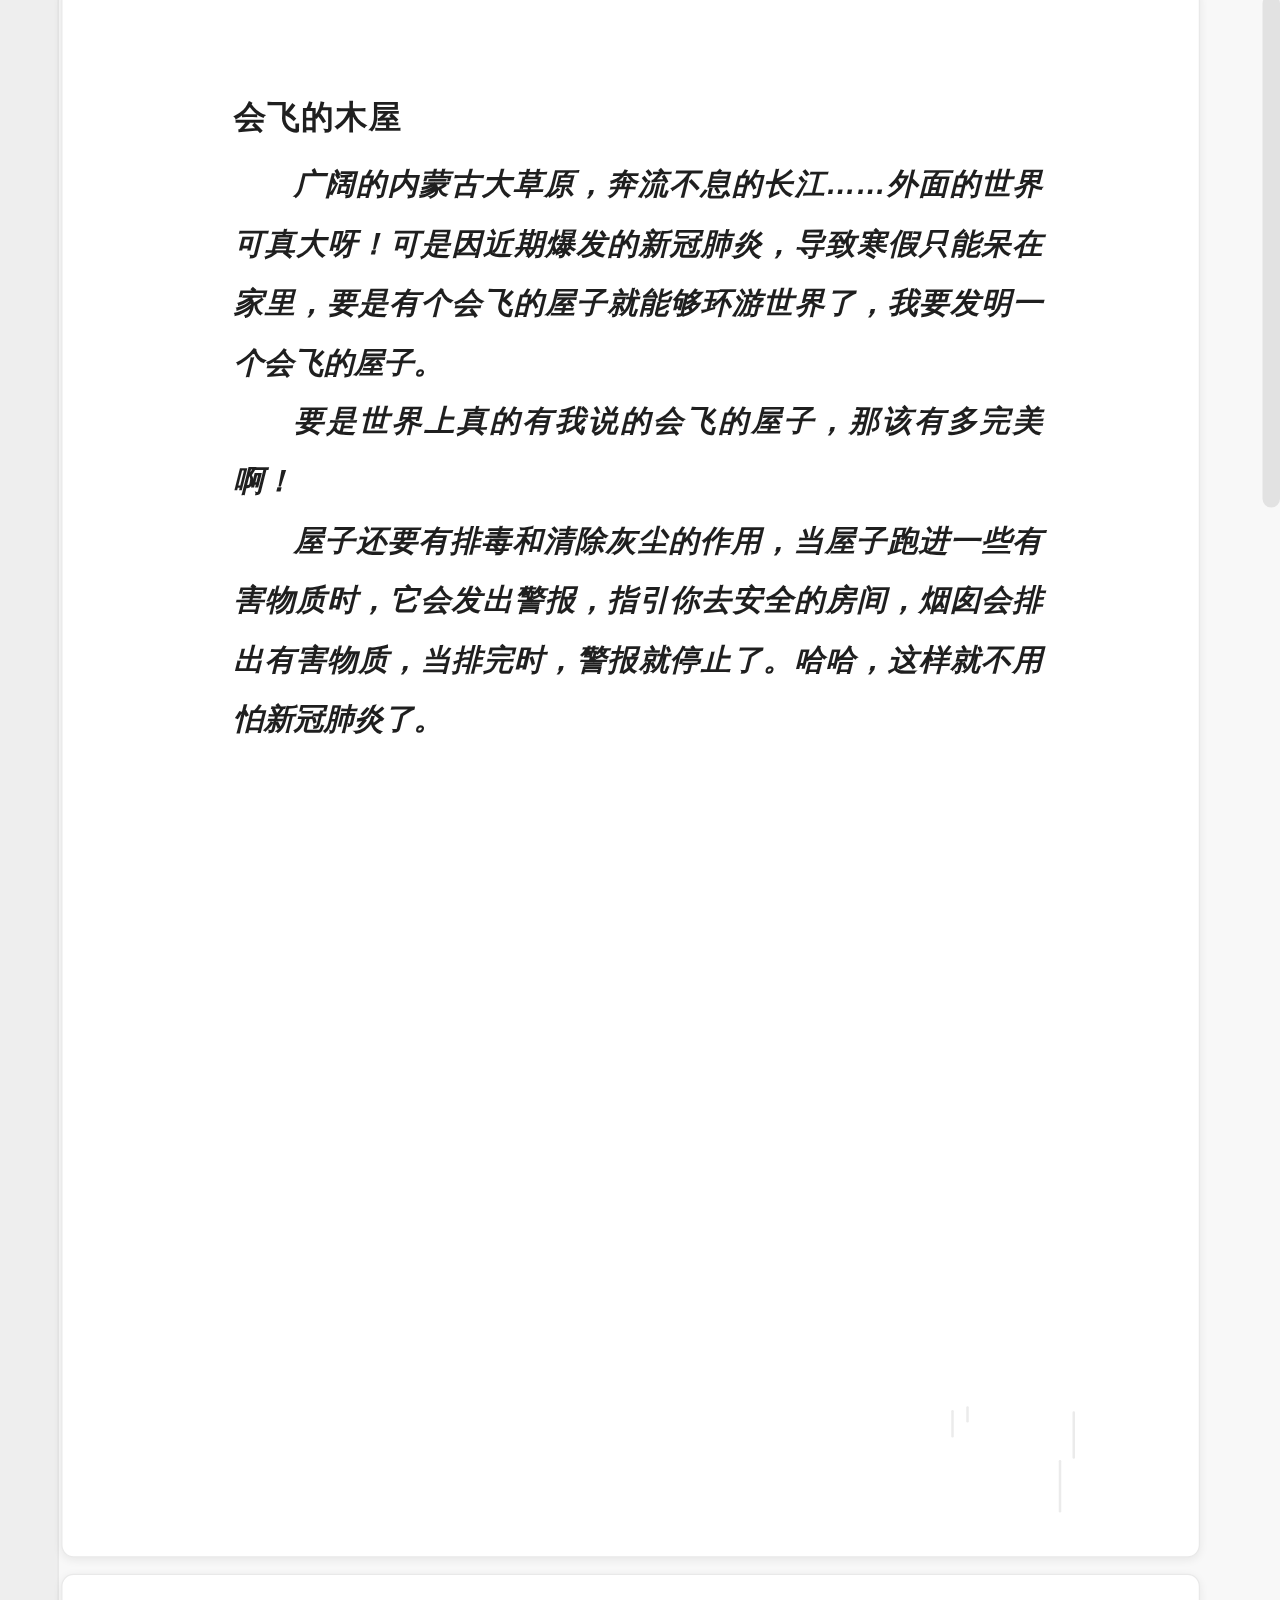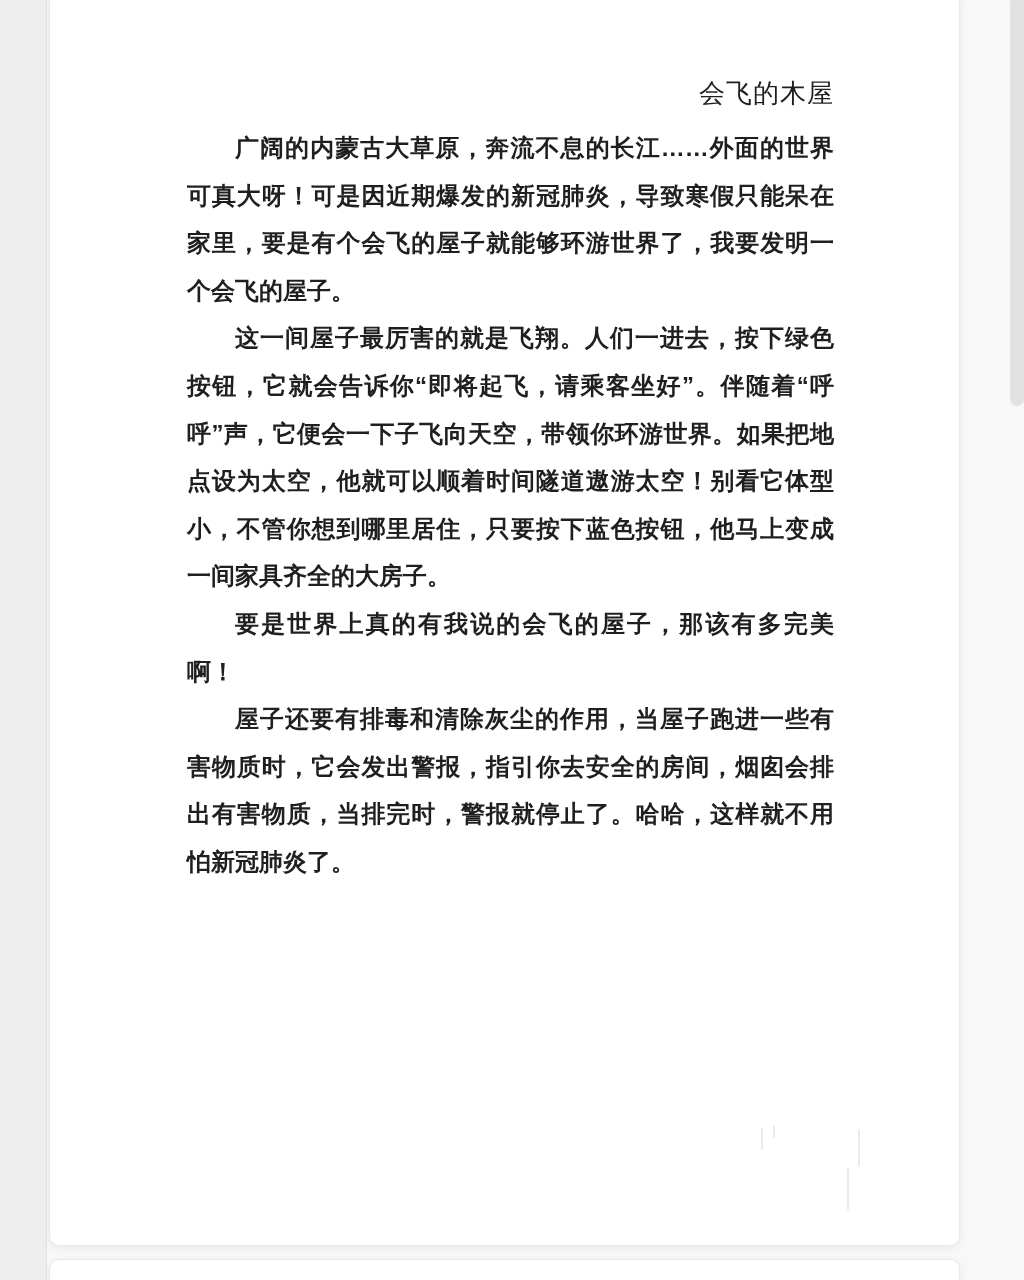--- a/index.html
+++ b/index.html
@@ -59,33 +59,34 @@
   .content {
     position: absolute;
     left: 137px;
     top: 0;
     width: 647px;
   }
   .essay-title {
     margin: 89px 0 16px 0;
     font-size: 26px;
     line-height: 30px;
-    font-weight: 400;
+    font-weight: 700;
     color: var(--text, #1f1f1f);
-    text-align: right;
+    text-align: left;
     letter-spacing: 1px;
   }
   .para {
     margin: 0;
     font-size: 24px;
     line-height: 47.6px;
     font-weight: 700;
     color: var(--text, #1f1f1f);
     text-indent: 2em;
     text-align: justify;
+    font-style: italic;
   }
   .artifact {
     position: absolute;
     width: 2px;
     background: #ebebeb;
     border-radius: 1px;
   }
   .a1 { left: 711px; top: 1139px; height: 22px; }
   .a2 { left: 723px; top: 1136px; height: 13px; }
   .a3 { left: 808px; top: 1140px; height: 38px; }
@@ -95,21 +96,20 @@
 <body>
 
 <div class="screen">
 
   <div class="left-strip"></div>
 
   <div class="page page1">
     <div class="content">
       <h1 class="essay-title">会飞的木屋</h1>
       <p class="para">广阔的内蒙古大草原，奔流不息的长江……外面的世界可真大呀！可是因近期爆发的新冠肺炎，导致寒假只能呆在家里，要是有个会飞的屋子就能够环游世界了，我要发明一个会飞的屋子。</p>
-      <p class="para">这一间屋子最厉害的就是飞翔。人们一进去，按下绿色按钮，它就会告诉你“即将起飞，请乘客坐好”。伴随着“呼呼”声，它便会一下子飞向天空，带领你环游世界。如果把地点设为太空，他就可以顺着时间隧道遨游太空！别看它体型小，不管你想到哪里居住，只要按下蓝色按钮，他马上变成一间家具齐全的大房子。</p>
       <p class="para">要是世界上真的有我说的会飞的屋子，那该有多完美啊！</p>
       <p class="para">屋子还要有排毒和清除灰尘的作用，当屋子跑进一些有害物质时，它会发出警报，指引你去安全的房间，烟囱会排出有害物质，当排完时，警报就停止了。哈哈，这样就不用怕新冠肺炎了。</p>
     </div>
     <div class="artifact a1"></div>
     <div class="artifact a2"></div>
     <div class="artifact a3"></div>
     <div class="artifact a4"></div>
   </div>
 
   <div class="page page2"></div>

